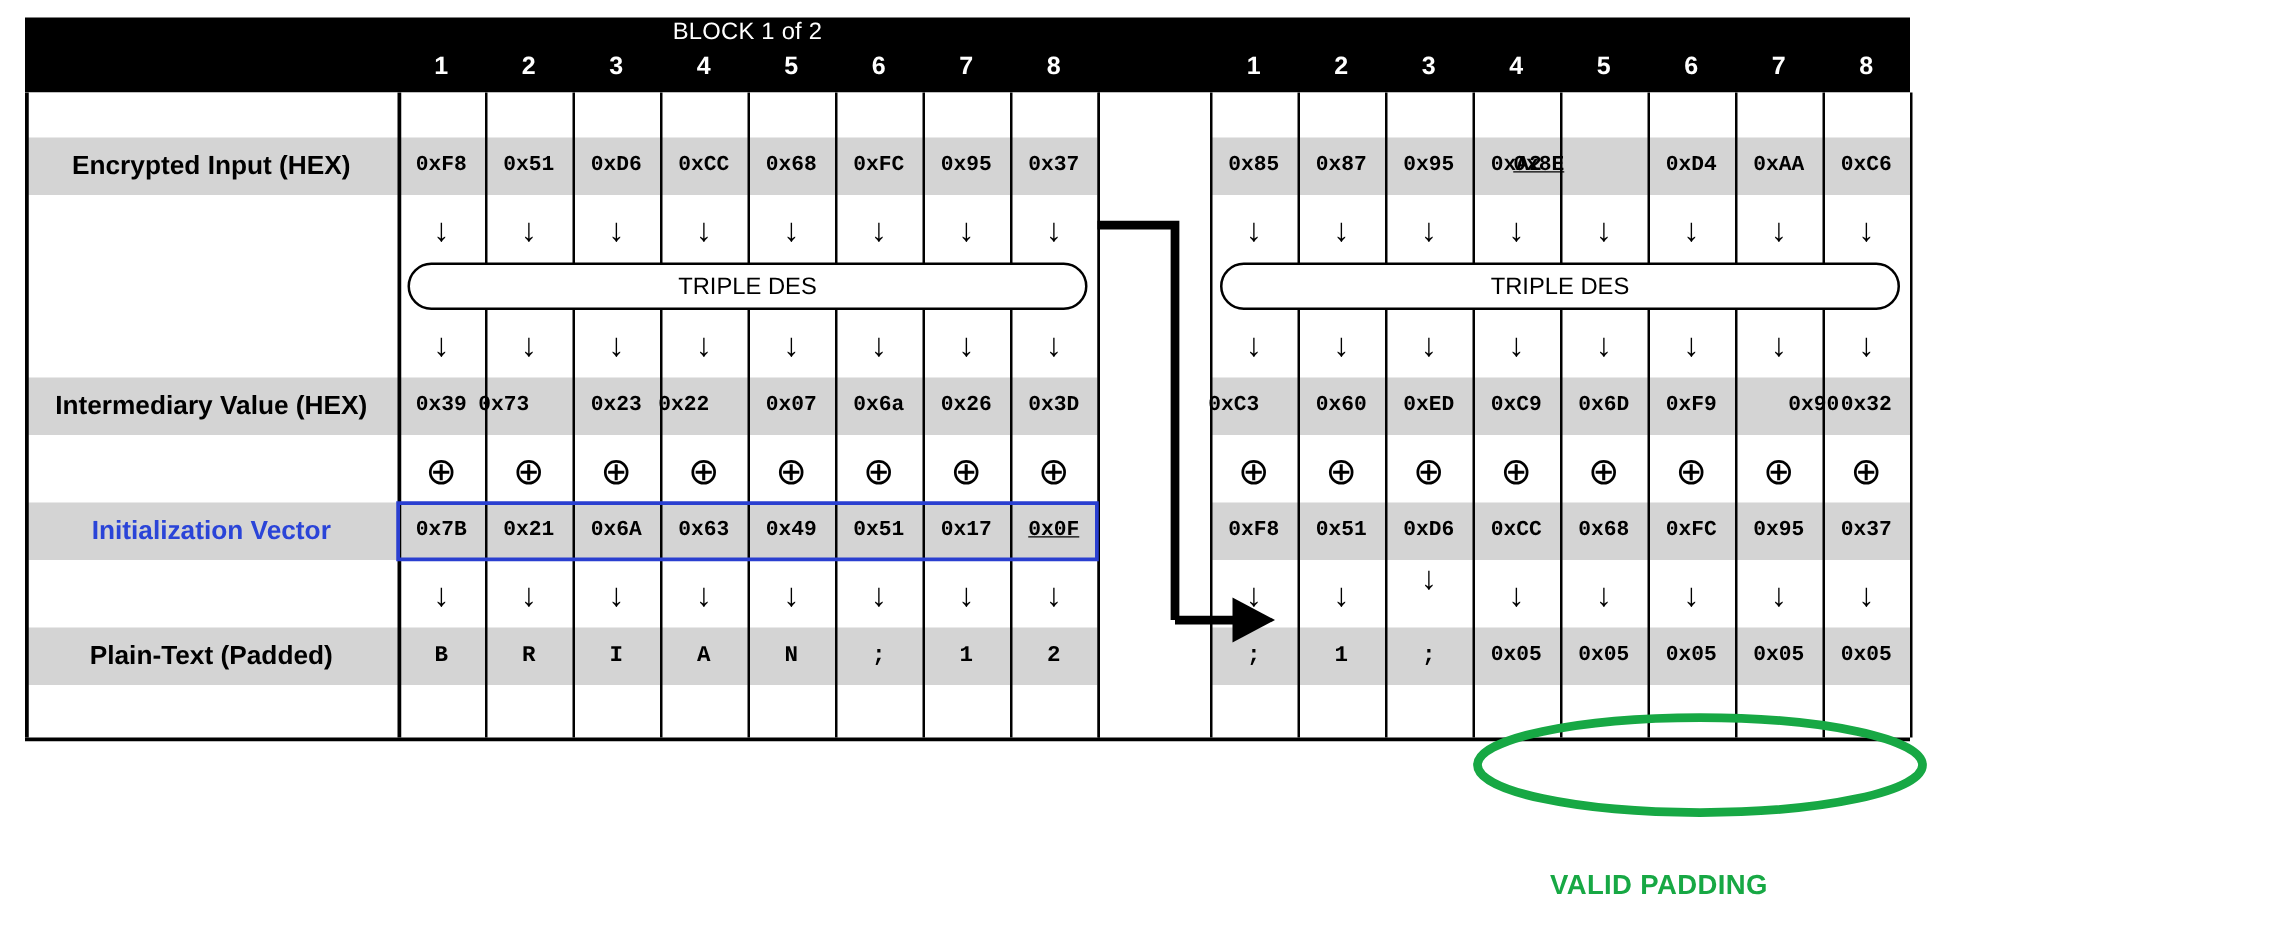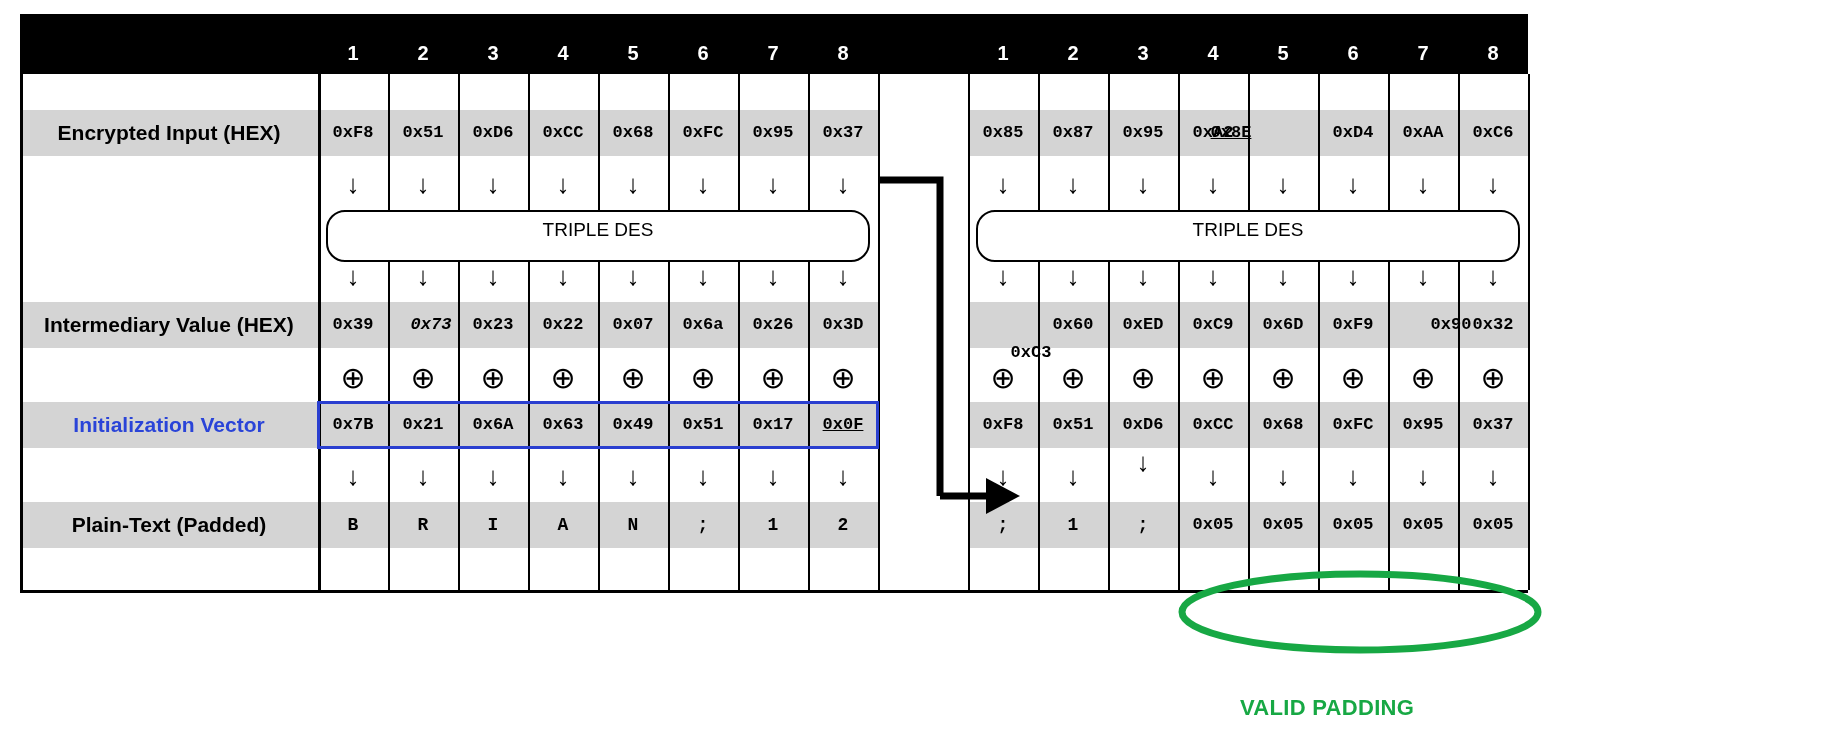--- a/index.html
+++ b/index.html
@@ -126,21 +126,21 @@
     height: 44px;
     line-height: 44px;
     text-align: center;
     font-size: 30px;
     color: #000000;
   }
 
   
   .tdes {
     position: absolute;
-    height: 52px;
+    height: 38px;
     line-height: 36px;
     text-align: center;
     border: 2px solid #000000;
     border-radius: 19px;
     background: #ffffff;
     font-size: 19px;
     color: #000000;
     box-sizing: border-box;
   }
 
@@ -178,20 +178,21 @@
   }
 </style>
 </head>
 <body>
 
 <div id="root">
 
   <div class="grid">
 
     <div class="hdr">
+      <div class="hdr-title" id="t1" style="left: 298px; width: 560px;">BLOCK 1 of 2</div>
       <div id="hdr-nums">
           <div class="hdr-num" style="left: 298px;">1</div>
           <div class="hdr-num" style="left: 948px;">1</div>
           <div class="hdr-num" style="left: 368px;">2</div>
           <div class="hdr-num" style="left: 1018px;">2</div>
           <div class="hdr-num" style="left: 438px;">3</div>
           <div class="hdr-num" style="left: 1088px;">3</div>
           <div class="hdr-num" style="left: 508px;">4</div>
           <div class="hdr-num" style="left: 1158px;">4</div>
           <div class="hdr-num" style="left: 578px;">5</div>
@@ -255,28 +256,28 @@
           <div class="cell" style="left: 788px; top: 36px;">0x37</div>
           <div class="cell" style="left: 948px; top: 36px;">0x85</div>
           <div class="cell" style="left: 1018px; top: 36px;">0x87</div>
           <div class="cell" style="left: 1088px; top: 36px;">0x95</div>
           <div class="cell" style="left: 1158px; top: 36px; border-radius: 23px;">0xA2</div>
           <div class="cell" style="left: 1176px; top: 36px; text-decoration: underline;">0x8E</div>
           <div class="cell" style="left: 1298px; top: 36px;">0xD4</div>
           <div class="cell" style="left: 1368px; top: 36px;">0xAA</div>
           <div class="cell" style="left: 1438px; top: 36px;">0xC6</div>
           <div class="cell" style="left: 298px; top: 228px;">0x39</div>
-          <div class="cell" style="left: 376px; top: 228px; font-style: italic;">0x73</div>
+          <div class="cell" style="left: 348px; top: 228px;">0x73</div>
           <div class="cell" style="left: 438px; top: 228px;">0x23</div>
-          <div class="cell" style="left: 508px; top: 228px;">0x22</div>
+          <div class="cell" style="left: 492px; top: 228px;">0x22</div>
           <div class="cell" style="left: 578px; top: 228px;">0x07</div>
           <div class="cell" style="left: 648px; top: 228px;">0x6a</div>
           <div class="cell" style="left: 718px; top: 228px;">0x26</div>
           <div class="cell" style="left: 788px; top: 228px;">0x3D</div>
-          <div class="cell" style="left: 976px; top: 228px; margin-top: 28px;">0xC3</div>
+          <div class="cell" style="left: 932px; top: 228px;">0xC3</div>
           <div class="cell" style="left: 1018px; top: 228px;">0x60</div>
           <div class="cell" style="left: 1088px; top: 228px;">0xED</div>
           <div class="cell" style="left: 1158px; top: 228px;">0xC9</div>
           <div class="cell" style="left: 1228px; top: 228px;">0x6D</div>
           <div class="cell" style="left: 1298px; top: 228px;">0xF9</div>
           <div class="cell" style="left: 1368px; top: 228px; margin-left: 28px;">0x90</div>
           <div class="cell" style="left: 1438px; top: 228px;">0x32</div>
           <div class="cell" style="left: 298px; top: 328px;">0x7B</div>
           <div class="cell" style="left: 368px; top: 328px;">0x21</div>
           <div class="cell" style="left: 438px; top: 328px;">0x6A</div>

